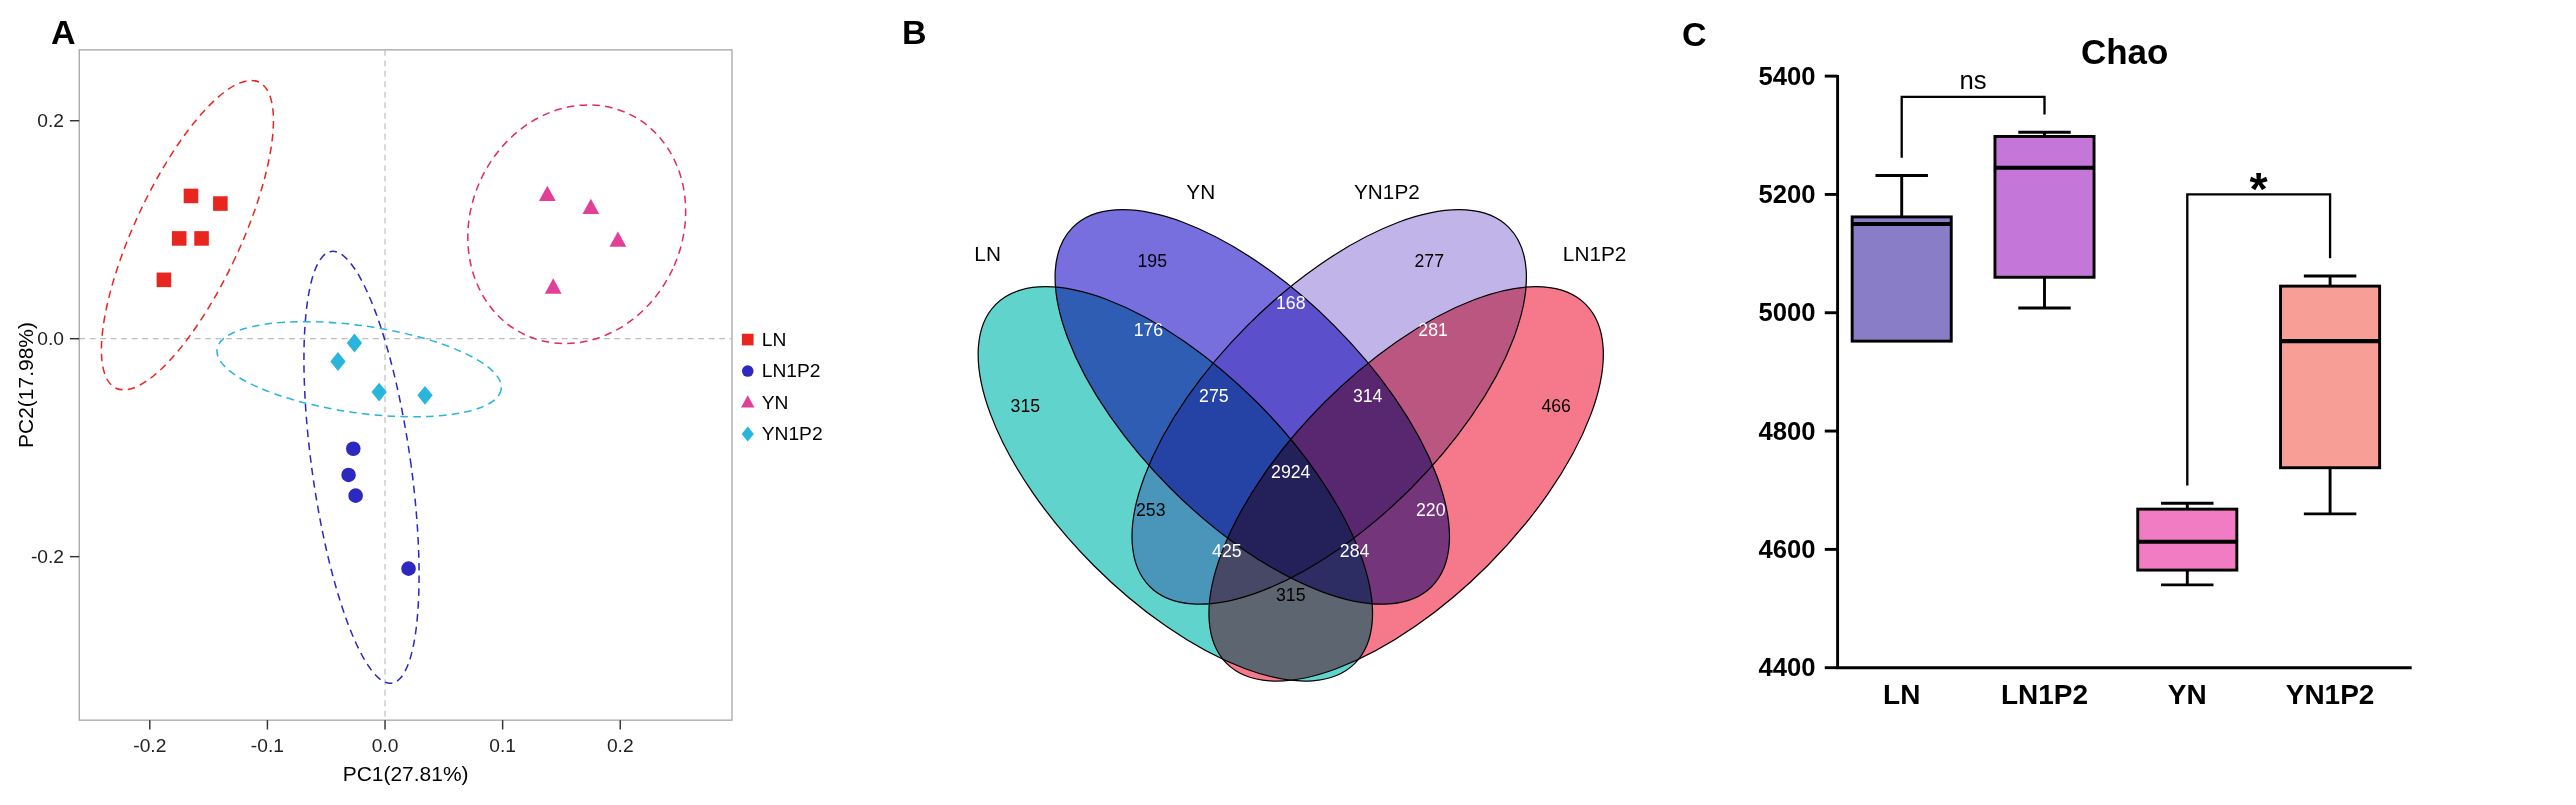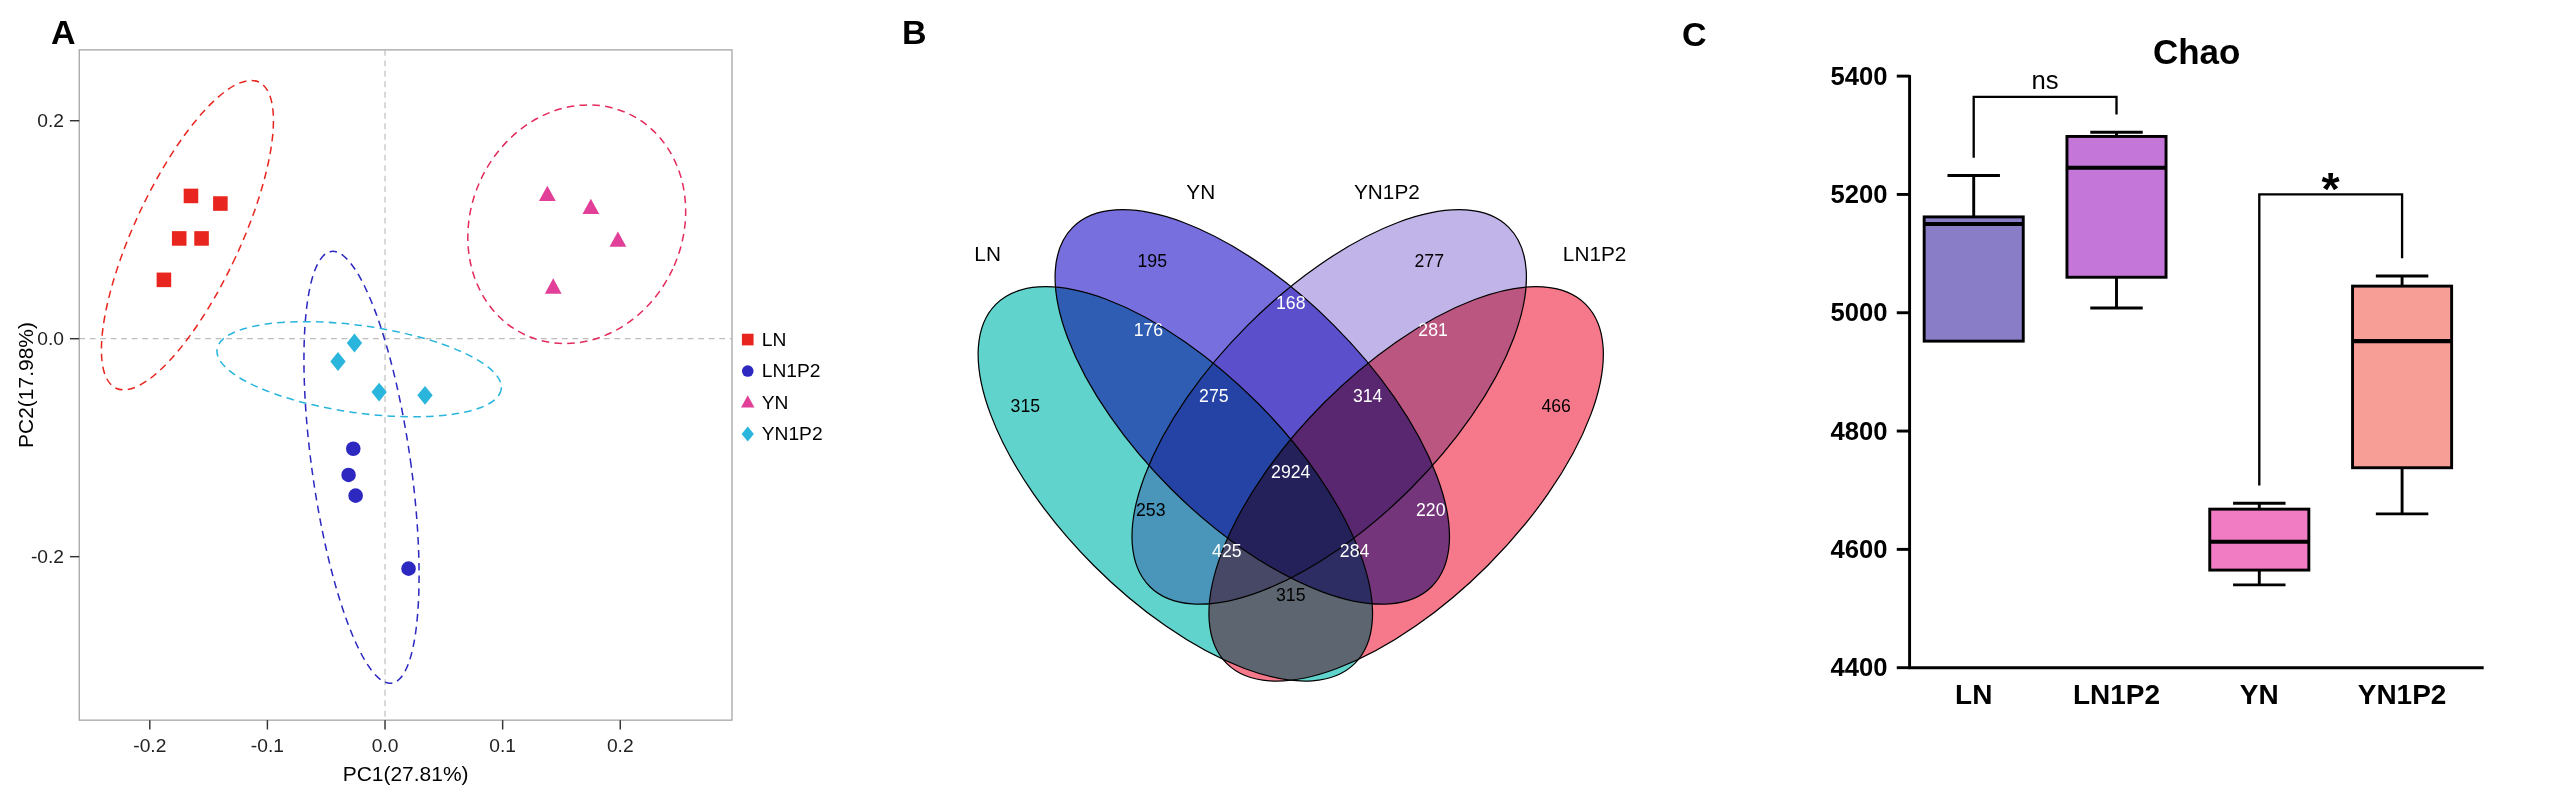--- a/index.html
+++ b/index.html
@@ -94,21 +94,21 @@
           <text x="600" y="323" font-size="23" fill="#ffffff" text-anchor="middle" font-family="&quot;Liberation Serif&quot;,serif">314</text>
           <text x="500" y="423" font-size="23" fill="#ffffff" text-anchor="middle" font-family="&quot;Liberation Serif&quot;,serif">2924</text>
           <text x="318" y="472" font-size="23" fill="#000000" text-anchor="middle" font-family="&quot;Liberation Serif&quot;,serif">253</text>
           <text x="682" y="472" font-size="23" fill="#ffffff" text-anchor="middle" font-family="&quot;Liberation Serif&quot;,serif">220</text>
           <text x="417" y="525" font-size="23" fill="#ffffff" text-anchor="middle" font-family="&quot;Liberation Serif&quot;,serif">425</text>
           <text x="583" y="525" font-size="23" fill="#ffffff" text-anchor="middle" font-family="&quot;Liberation Serif&quot;,serif">284</text>
           <text x="500" y="582" font-size="23" fill="#000000" text-anchor="middle" font-family="&quot;Liberation Serif&quot;,serif">315</text>
         </g>
       </svg>
   </div>
-  <div class="panel" style="left:1688px;width:857px;">
+  <div class="panel" style="left:1616px;width:857px;">
     <svg id="svgC" width="857" height="781" viewBox="0 0 1470 1340">
         <text x="872.5" y="90" font-size="60" fill="#000" text-anchor="middle" font-weight="bold">Chao</text>
         <line x1="380" y1="108" x2="380" y2="1125" stroke="#000" stroke-width="5"></line>
         <line x1="377.5" y1="1125" x2="1365" y2="1125" stroke="#000" stroke-width="5"></line>
         <line x1="358" y1="1125" x2="380" y2="1125" stroke="#000" stroke-width="5"></line>
         <text x="342" y="1140" font-size="44" fill="#000" text-anchor="end" font-weight="bold">4400</text>
         <line x1="358" y1="922" x2="380" y2="922" stroke="#000" stroke-width="5"></line>
         <text x="342" y="937" font-size="44" fill="#000" text-anchor="end" font-weight="bold">4600</text>
         <line x1="358" y1="719" x2="380" y2="719" stroke="#000" stroke-width="5"></line>
         <text x="342" y="734" font-size="44" fill="#000" text-anchor="end" font-weight="bold">4800</text>

